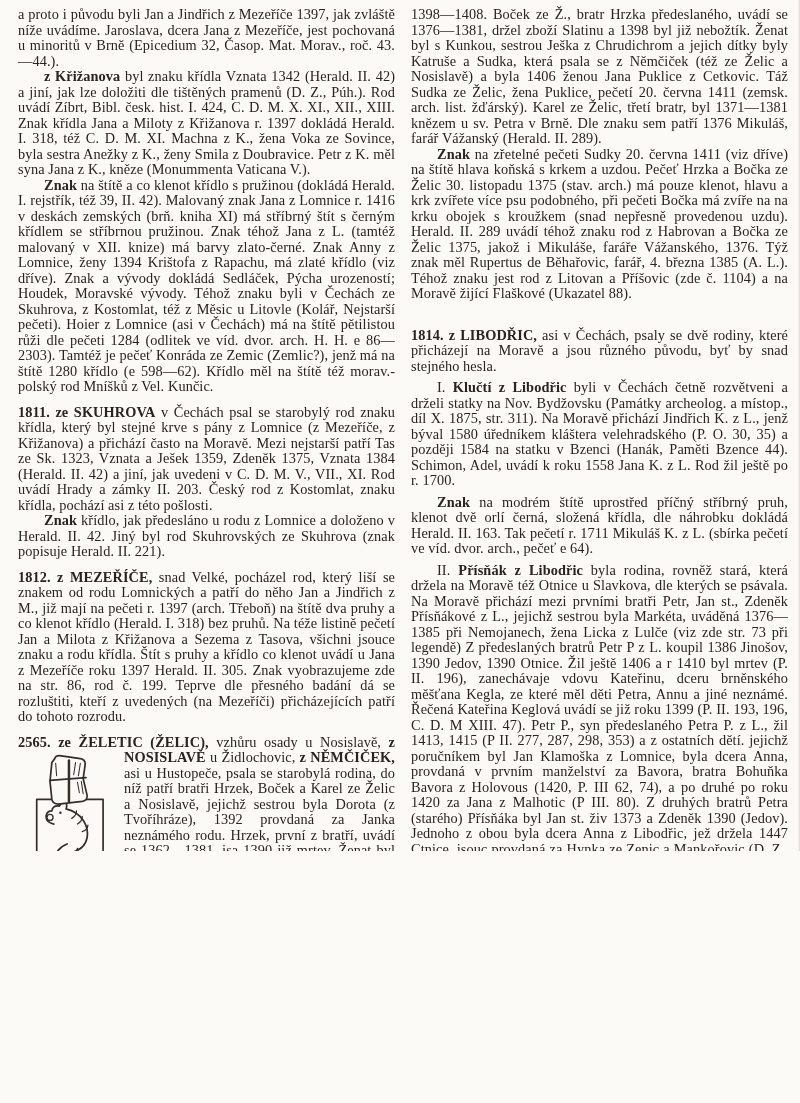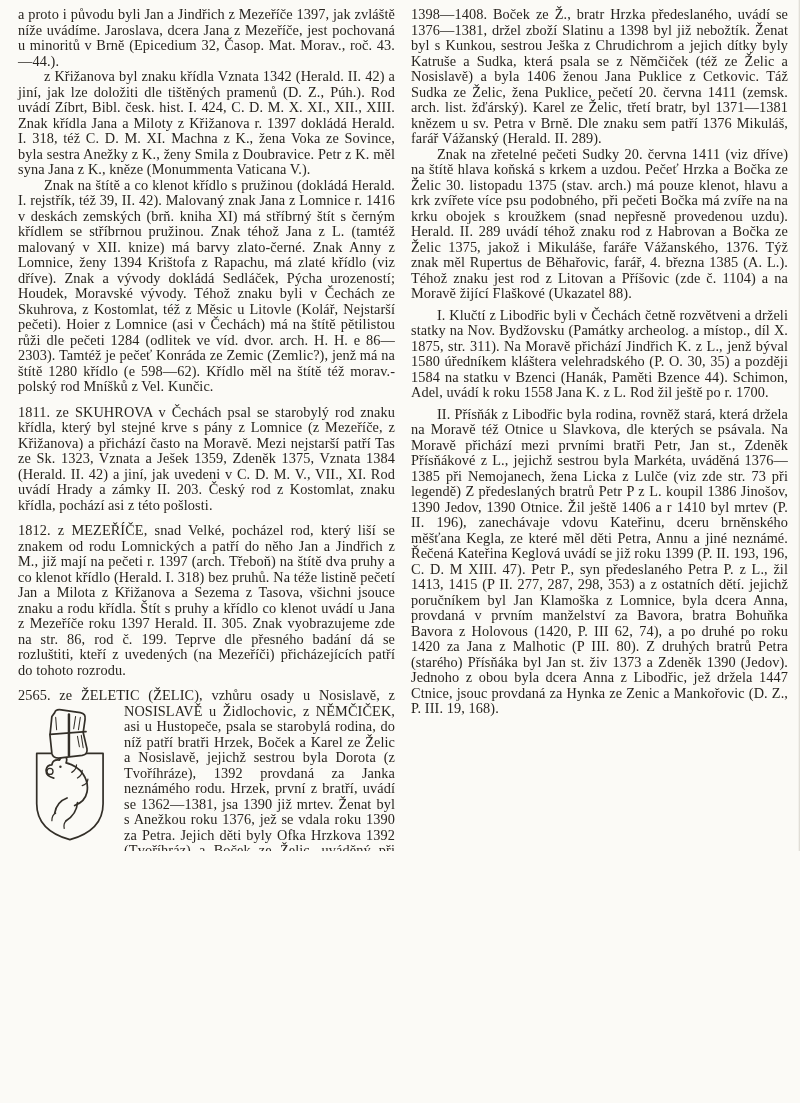--- a/index.html
+++ b/index.html
@@ -25,21 +25,21 @@
     font-size:14.3px;
     line-height:15.5px;
     letter-spacing:0.1px;
     hyphens:auto;
   }
   p.indent{text-indent:26px;}
   p.flush{text-indent:0;}
   p.entry{text-indent:0;margin-top:10px;}
   p.entry-big{text-indent:0;margin-top:26px;}
   p.sub{margin-top:6px;}
-  .b{font-weight:normal;}
+  .b{font-weight:bold;}
   .arms{
     float:left;
     width:88px;height:146px;
     margin:2px 12px 3px 6px;
   }
   .arms svg{display:block;width:88px;height:146px;}
   .pageno{
     position:absolute;
     left:0;right:30px;
     top:1070px;
@@ -56,20 +56,21 @@
 </head>
 <body>
 
 <div class="page">
   <div class="cols">
     <div class="col" id="col-left">
         <p class="flush"><span>a proto i původu byli Jan a Jindřich z Mezeříče 1397, jak zvláště níže uvádíme. Jaroslava, dcera Jana z Mezeříče, jest pochovaná u minoritů v Brně (Epicedium 32, Časop. Mat. Morav., roč. 43.—44.).</span></p>
         <p class="indent"><span class="b">z Křižanova</span><span> byl znaku křídla Vznata 1342 (Herald. II. 42) a jiní, jak lze doložiti dle tištěných pramenů (D. Z., Púh.). Rod uvádí Zíbrt, Bibl. česk. hist. I. 424, C. D. M. X. XI., XII., XIII. Znak křídla Jana a Miloty z Křižanova r. 1397 dokládá Herald. I. 318, též C. D. M. XI. Machna z K., žena Voka ze Sovince, byla sestra Anežky z K., ženy Smila z Doubravice. Petr z K. měl syna Jana z K., kněze (Monummenta Vaticana V.).</span></p>
         <p class="indent"><span class="b">Znak</span><span> na štítě a co klenot křídlo s pružinou (dokládá Herald. I. rejstřík, též 39, II. 42). Malovaný znak Jana z Lomnice r. 1416 v deskách zemských (brň. kniha XI) má stříbrný štít s černým křídlem se stříbrnou pružinou. Znak téhož Jana z L. (tamtéž malovaný v XII. knize) má barvy zlato-černé. Znak Anny z Lomnice, ženy 1394 Krištofa z Rapachu, má zlaté křídlo (viz dříve). Znak a vývody dokládá Sedláček, Pýcha urozeností; Houdek, Moravské vývody. Téhož znaku byli v Čechách ze Skuhrova, z Kostomlat, též z Měsic u Litovle (Kolář, Nejstarší pečeti). Hoier z Lomnice (asi v Čechách) má na štítě pětilistou růži dle pečeti 1284 (odlitek ve víd. dvor. arch. H. H. e 86—2303). Tamtéž je pečeť Konráda ze Zemic (Zemlic?), jenž má na štítě 1280 křídlo (e 598—62). Křídlo měl na štítě též morav.-polský rod Mníšků z Vel. Kunčic.</span></p>
         <p class="entry"><span class="b">1811. ze SKUHROVA</span><span> v Čechách psal se starobylý rod znaku křídla, který byl stejné krve s pány z Lomnice (z Mezeříče, z Křižanova) a přichází často na Moravě. Mezi nejstarší patří Tas ze Sk. 1323, Vznata a Ješek 1359, Zdeněk 1375, Vznata 1384 (Herald. II. 42) a jiní, jak uvedeni v C. D. M. V., VII., XI. Rod uvádí Hrady a zámky II. 203. Český rod z Kostomlat, znaku křídla, pochází asi z této pošlosti.</span></p>
+        <p class="indent"><span class="b">Znak</span><span> křídlo, jak předesláno u rodu z Lomnice a doloženo v Herald. II. 42. Jiný byl rod Skuhrovských ze Skuhrova (znak popisuje Herald. II. 221).</span></p>
         <p class="entry"><span class="b">1812. z MEZEŘÍČE,</span><span> snad Velké, pocházel rod, který liší se znakem od rodu Lomnických a patří do něho Jan a Jindřich z M., již mají na pečeti r. 1397 (arch. Třeboň) na štítě dva pruhy a co klenot křídlo (Herald. I. 318) bez pruhů. Na téže listině pečetí Jan a Milota z Křižanova a Sezema z Tasova, všichni jsouce znaku a rodu křídla. Štít s pruhy a křídlo co klenot uvádí u Jana z Mezeříče roku 1397 Herald. II. 305. Znak vyobrazujeme zde na str. 86, rod č. 199. Teprve dle přesného badání dá se rozluštiti, kteří z uvedených (na Mezeříči) přicházejících patří do tohoto rozrodu.</span></p>
         <p class="entry"><span class="b">2565. ze ŽELETIC (ŽELIC),</span><span> vzhůru osady u Nosislavě, </span>
   <span class="arms">
     <svg viewBox="0 0 92 154" fill="none" stroke="#332f28" stroke-width="1.8" stroke-linecap="round" stroke-linejoin="round">
 
       <path d="M13,50 L13,103 Q13,131 48,141 Q83,131 83,103 L83,50 Z" fill="#fbfaf6"></path>
 
       <circle cx="27" cy="69" r="3.2" stroke-width="1.4"></circle>
       <path d="M31,76 q-9,-2 -8,-9 q1,-5 6,-5 q1,-6 8,-5 l5,-8 q4,6 2,11 q12,3 18,12 q6,9 4,19 q-2,10 -13,14"></path>
       <circle cx="38" cy="64" r="1.3" fill="#332f28" stroke="none"></circle>
@@ -89,19 +90,21 @@
       <path d="M56,32 L58,43" stroke-width="1.1"></path>
       <path d="M60,31 L62,44" stroke-width="1.1"></path>
       <path d="M33,12 L34,25" stroke-width="1.1"></path>
     </svg>
   </span>
 <span class="b">z NOSISLAVĚ</span><span> u Židlochovic, </span><span class="b">z NĚMČIČEK,</span><span> asi u Hustopeče, psala se starobylá rodina, do níž patří bratři Hrzek, Boček a Karel ze Želic a Nosislavě, jejichž sestrou byla Dorota (z Tvoříhráze), 1392 provdaná za Janka neznámého rodu. Hrzek, první z bratří, uvádí se 1362—1381, jsa 1390 již mrtev. Ženat byl s Anežkou roku 1376, jež se vdala roku 1390 za Petra. Jejich děti byly Ofka Hrzkova 1392 (Tvoříhráz) a Boček ze Želic, uváděný při Želicích</span></p>
       </div>
     <div class="col" id="col-right">
         <p class="flush"><span>1398—1408. Boček ze Ž., bratr Hrzka předeslaného, uvádí se 1376—1381, držel zboží Slatinu a 1398 byl již nebožtík. Ženat byl s Kunkou, sestrou Ješka z Chrudichrom a jejich dítky byly Katruše a Sudka, která psala se z Němčiček (též ze Želic a Nosislavě) a byla 1406 ženou Jana Puklice z Cetkovic. Táž Sudka ze Želic, žena Puklice, pečetí 20. června 1411 (zemsk. arch. list. žďárský). Karel ze Želic, třetí bratr, byl 1371—1381 knězem u sv. Petra v Brně. Dle znaku sem patří 1376 Mikuláš, farář Vážanský (Herald. II. 289).</span></p>
         <p class="indent"><span class="b">Znak</span><span> na zřetelné pečeti Sudky 20. června 1411 (viz dříve) na štítě hlava koňská s krkem a uzdou. Pečeť Hrzka a Bočka ze Želic 30. listopadu 1375 (stav. arch.) má pouze klenot, hlavu a krk zvířete více psu podobného, při pečeti Bočka má zvíře na na krku obojek s kroužkem (snad nepřesně provedenou uzdu). Herald. II. 289 uvádí téhož znaku rod z Habrovan a Bočka ze Želic 1375, jakož i Mikuláše, faráře Vážanského, 1376. Týž znak měl Rupertus de Běhařovic, farář, 4. března 1385 (A. L.). Téhož znaku jest rod z Litovan a Příšovic (zde č. 1104) a na Moravě žijící Flaškové (Ukazatel 88).</span></p>
+        <p class="entry-big"><span class="b">1814. z LIBODŘIC,</span><span> asi v Čechách, psaly se dvě rodiny, které přicházejí na Moravě a jsou různého původu, byť by snad stejného hesla.</span></p>
         <p class="indent sub"><span>I. </span><span class="b">Klučtí z Libodřic</span><span> byli v Čechách četně rozvětveni a drželi statky na Nov. Bydžovsku (Památky archeolog. a místop., díl X. 1875, str. 311). Na Moravě přichází Jindřich K. z L., jenž býval 1580 úředníkem kláštera velehradského (P. O. 30, 35) a později 1584 na statku v Bzenci (Hanák, Paměti Bzence 44). Schimon, Adel, uvádí k roku 1558 Jana K. z L. Rod žil ještě po r. 1700.</span></p>
+        <p class="indent sub"><span class="b">Znak</span><span> na modrém štítě uprostřed příčný stříbrný pruh, klenot dvě orlí černá, složená křídla, dle náhrobku dokládá Herald. II. 163. Tak pečetí r. 1711 Mikuláš K. z L. (sbírka pečetí ve víd. dvor. arch., pečeť e 64).</span></p>
         <p class="indent sub"><span>II. </span><span class="b">Přísňák z Libodřic</span><span> byla rodina, rovněž stará, která držela na Moravě též Otnice u Slavkova, dle kterých se psávala. Na Moravě přichází mezi prvními bratři Petr, Jan st., Zdeněk Přísňákové z L., jejichž sestrou byla Markéta, uváděná 1376—1385 při Nemojanech, žena Licka z Lulče (viz zde str. 73 při legendě)  Z předeslaných bratrů Petr P z L. koupil 1386 Jinošov, 1390 Jedov, 1390 Otnice. Žil ještě 1406 a r 1410 byl mrtev (P. II. 196), zanechávaje vdovu Kateřinu, dceru brněnského měšťana Kegla, ze které měl děti Petra, Annu a jiné neznámé. Řečená Kateřina Keglová uvádí se již roku 1399 (P. II. 193, 196, C. D. M XIII. 47). Petr P., syn předeslaného Petra P. z L., žil 1413, 1415 (P II. 277, 287, 298, 353) a z ostatních dětí. jejichž poručníkem byl Jan Klamoška z Lomnice, byla dcera Anna, provdaná v prvním manželství za Bavora, bratra Bohuňka Bavora z Holovous (1420, P. III 62, 74), a po druhé po roku 1420 za Jana z Malhotic (P III. 80). Z druhých bratrů Petra (starého) Přísňáka byl Jan st. živ 1373 a Zdeněk 1390 (Jedov). Jednoho z obou byla dcera Anna z Libodřic, jež držela 1447 Ctnice, jsouc provdaná za Hynka ze Zenic a Mankořovic (D. Z., P. III. 19, 168).</span></p>
       </div>
   </div>
   <div class="pageno">441</div>
   <div class="scan-edge"></div>
 </div>
 
 </body></html>

